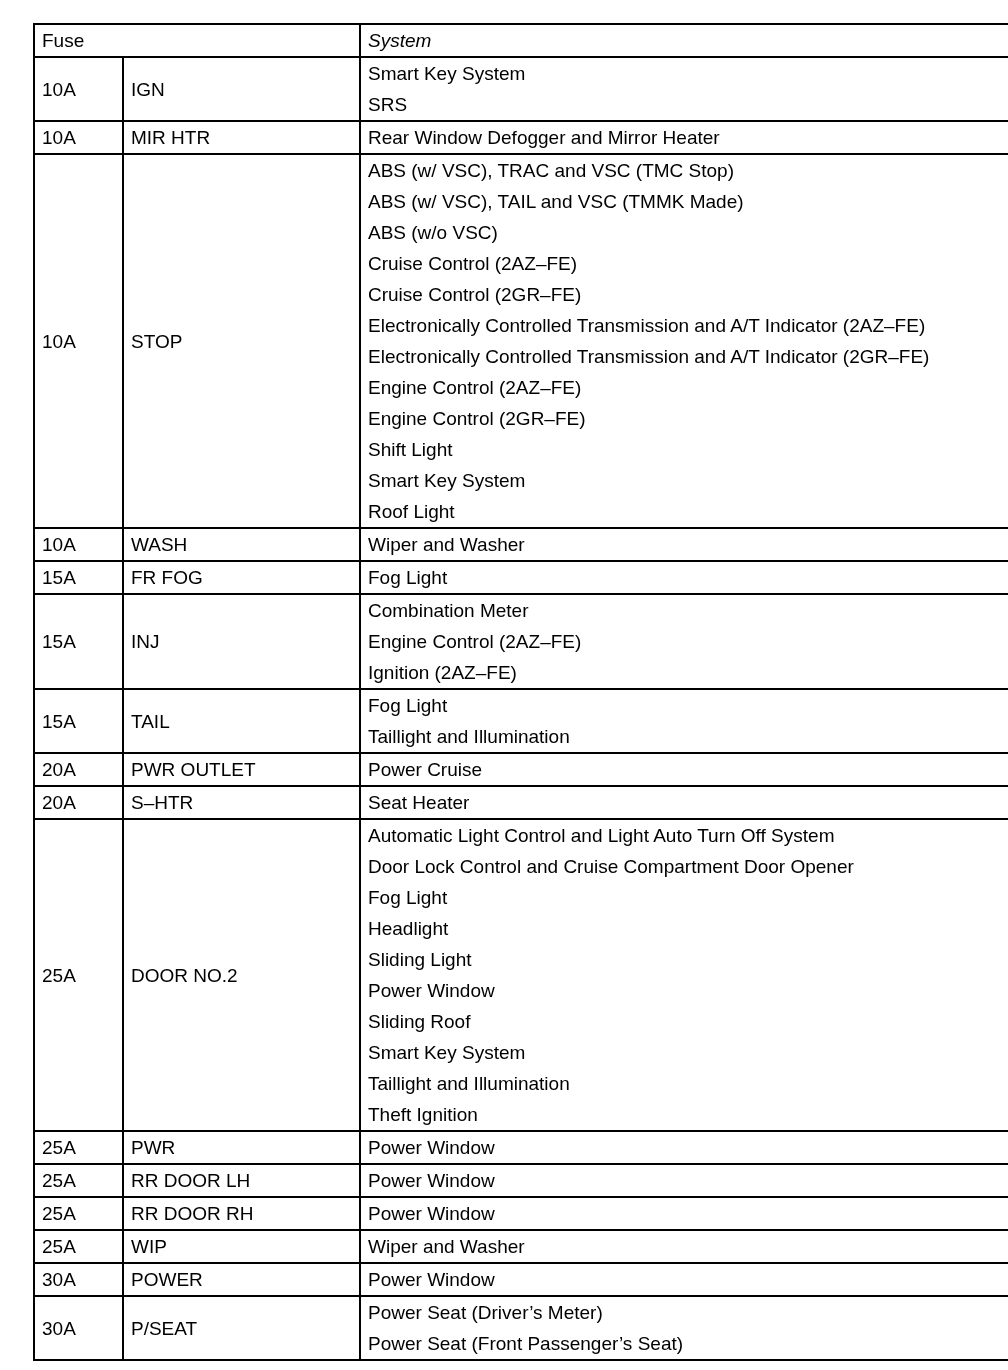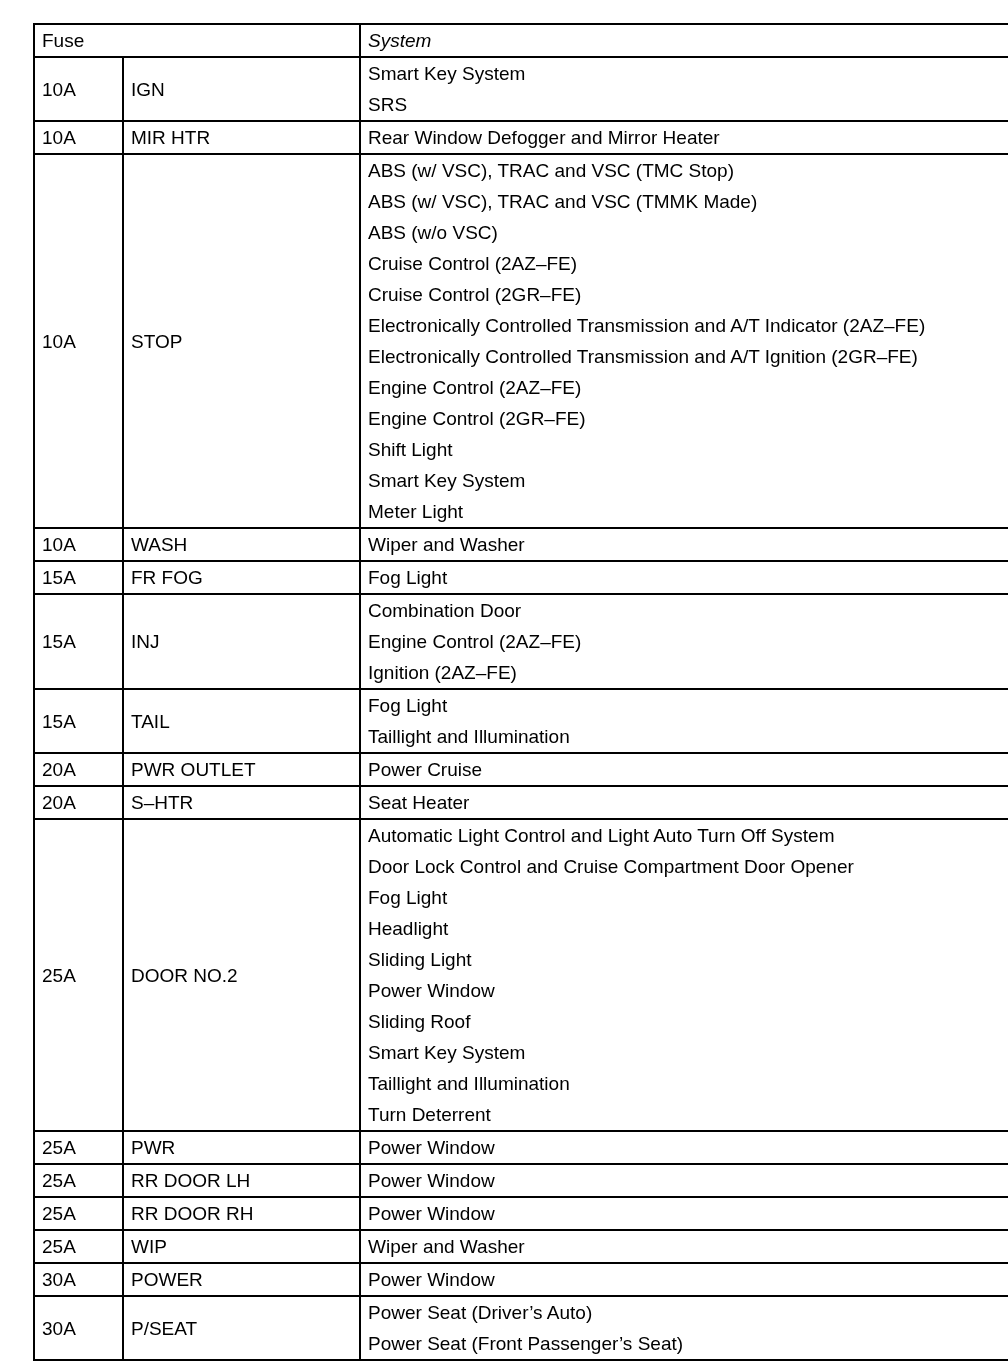--- a/index.html
+++ b/index.html
@@ -59,52 +59,52 @@
         <td class="name">MIR HTR</td>
         <td class="sys">
           <div class="line">Rear Window Defogger and Mirror Heater</div>
         </td>
       </tr>
       <tr>
         <td class="amp">10A</td>
         <td class="name">STOP</td>
         <td class="sys">
           <div class="line">ABS (w/ VSC), TRAC and VSC (TMC Stop)</div>
-          <div class="line">ABS (w/ VSC), TRAC and VSC (TMMK Made)</div>
+          <div class="line">ABS (w/ VSC), TAIL and VSC (TMMK Made)</div>
           <div class="line">ABS (w/o VSC)</div>
           <div class="line">Cruise Control (2AZ–FE)</div>
           <div class="line">Cruise Control (2GR–FE)</div>
           <div class="line">Electronically Controlled Transmission and A/T Indicator (2AZ–FE)</div>
-          <div class="line">Electronically Controlled Transmission and A/T Ignition (2GR–FE)</div>
+          <div class="line">Electronically Controlled Transmission and A/T Indicator (2GR–FE)</div>
           <div class="line">Engine Control (2AZ–FE)</div>
           <div class="line">Engine Control (2GR–FE)</div>
           <div class="line">Shift Light</div>
           <div class="line">Smart Key System</div>
-          <div class="line">Meter Light</div>
+          <div class="line">Roof Light</div>
         </td>
       </tr>
       <tr>
         <td class="amp">10A</td>
         <td class="name">WASH</td>
         <td class="sys">
           <div class="line">Wiper and Washer</div>
         </td>
       </tr>
       <tr>
         <td class="amp">15A</td>
         <td class="name">FR FOG</td>
         <td class="sys">
           <div class="line">Fog Light</div>
         </td>
       </tr>
       <tr>
         <td class="amp">15A</td>
         <td class="name">INJ</td>
         <td class="sys">
-          <div class="line">Combination Door</div>
+          <div class="line">Combination Meter</div>
           <div class="line">Engine Control (2AZ–FE)</div>
           <div class="line">Ignition (2AZ–FE)</div>
         </td>
       </tr>
       <tr>
         <td class="amp">15A</td>
         <td class="name">TAIL</td>
         <td class="sys">
           <div class="line">Fog Light</div>
           <div class="line">Taillight and Illumination</div>
@@ -130,21 +130,21 @@
         <td class="sys">
           <div class="line">Automatic Light Control and Light Auto Turn Off System</div>
           <div class="line">Door Lock Control and Cruise Compartment Door Opener</div>
           <div class="line">Fog Light</div>
           <div class="line">Headlight</div>
           <div class="line">Sliding Light</div>
           <div class="line">Power Window</div>
           <div class="line">Sliding Roof</div>
           <div class="line">Smart Key System</div>
           <div class="line">Taillight and Illumination</div>
-          <div class="line">Turn Deterrent</div>
+          <div class="line">Theft Ignition</div>
         </td>
       </tr>
       <tr>
         <td class="amp">25A</td>
         <td class="name">PWR</td>
         <td class="sys">
           <div class="line">Power Window</div>
         </td>
       </tr>
       <tr>
@@ -172,18 +172,18 @@
         <td class="amp">30A</td>
         <td class="name">POWER</td>
         <td class="sys">
           <div class="line">Power Window</div>
         </td>
       </tr>
       <tr>
         <td class="amp">30A</td>
         <td class="name">P/SEAT</td>
         <td class="sys">
-          <div class="line">Power Seat (Driver’s Auto)</div>
+          <div class="line">Power Seat (Driver’s Meter)</div>
           <div class="line">Power Seat (Front Passenger’s Seat)</div>
         </td>
       </tr>
     </tbody>
 </table>
 
 </body></html>

